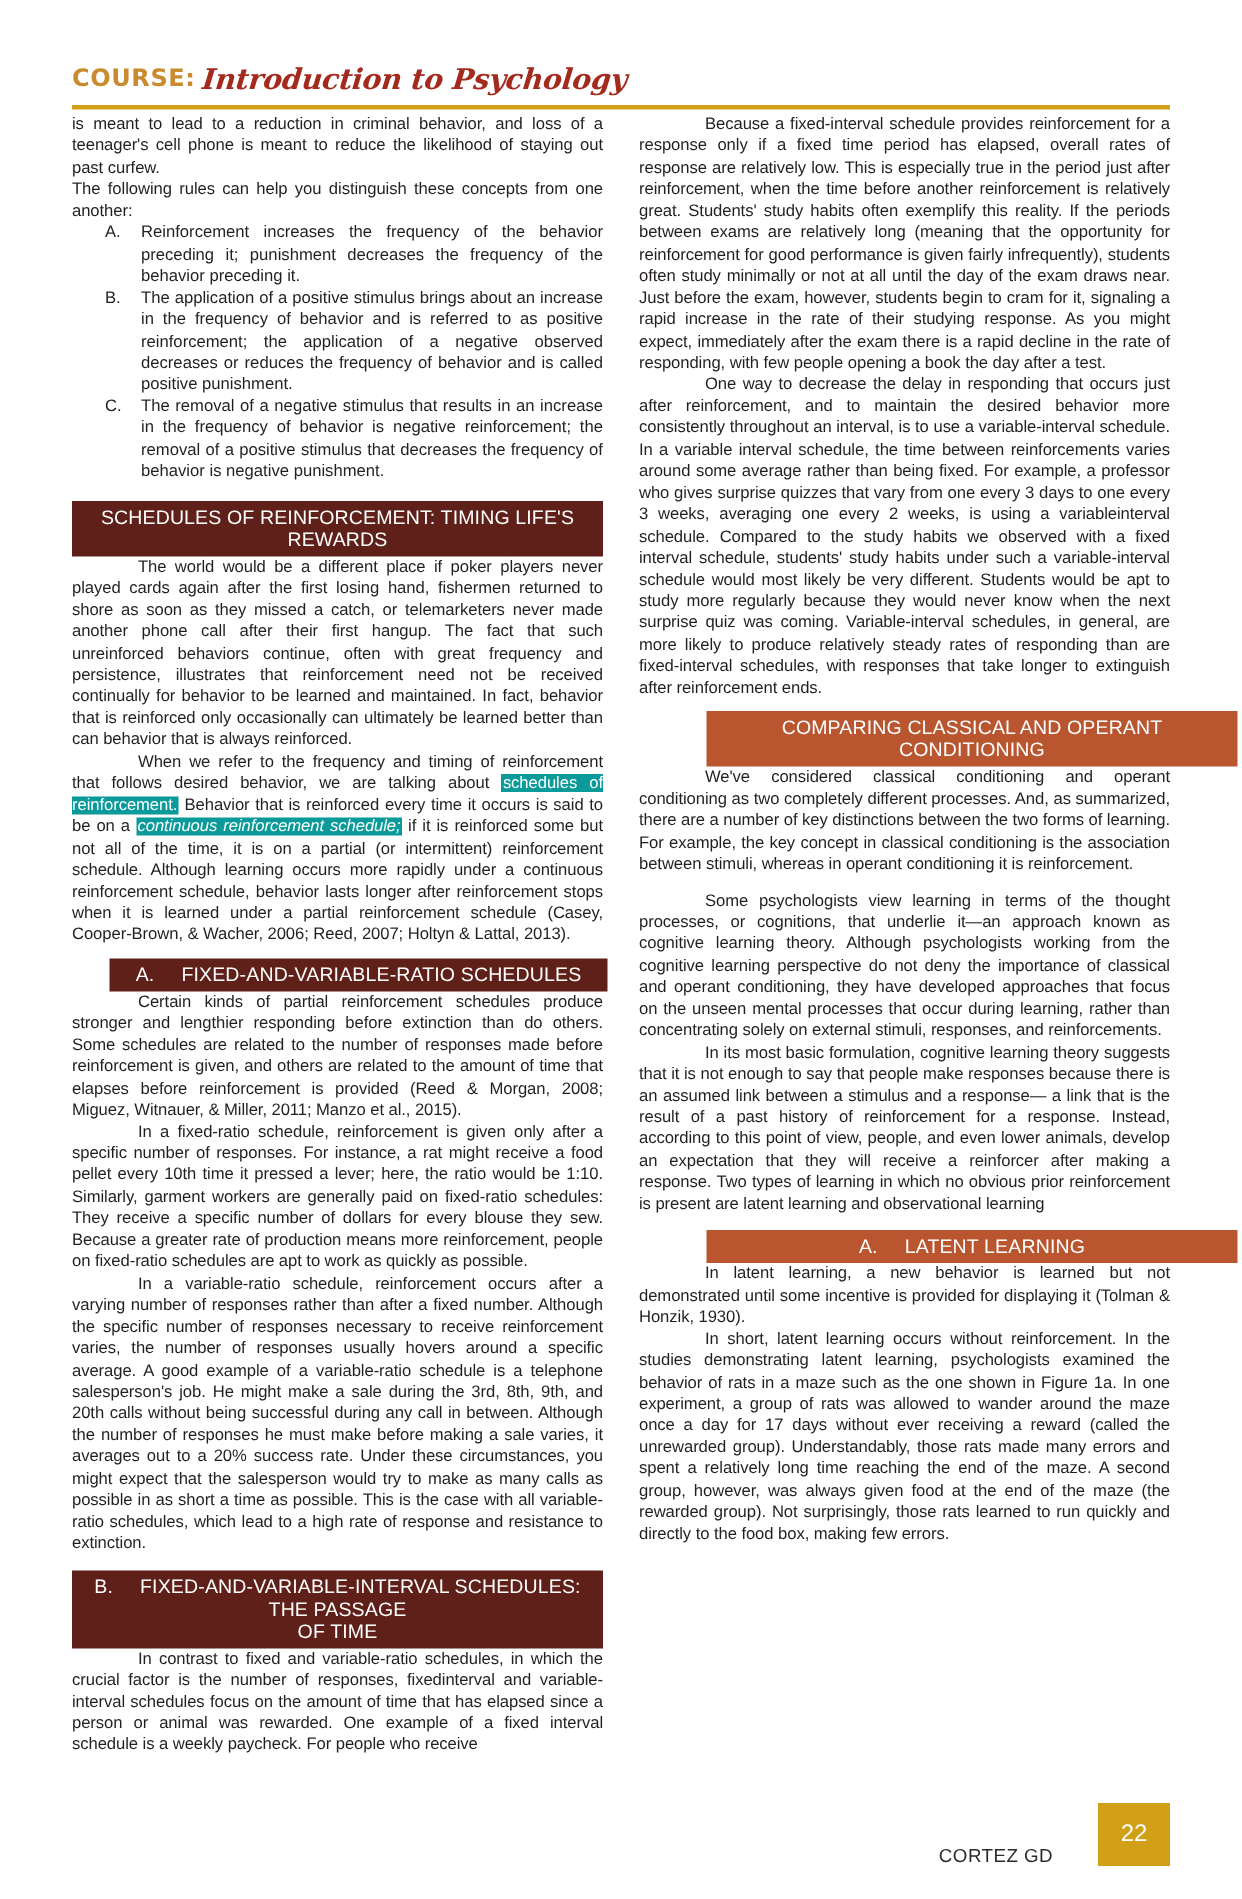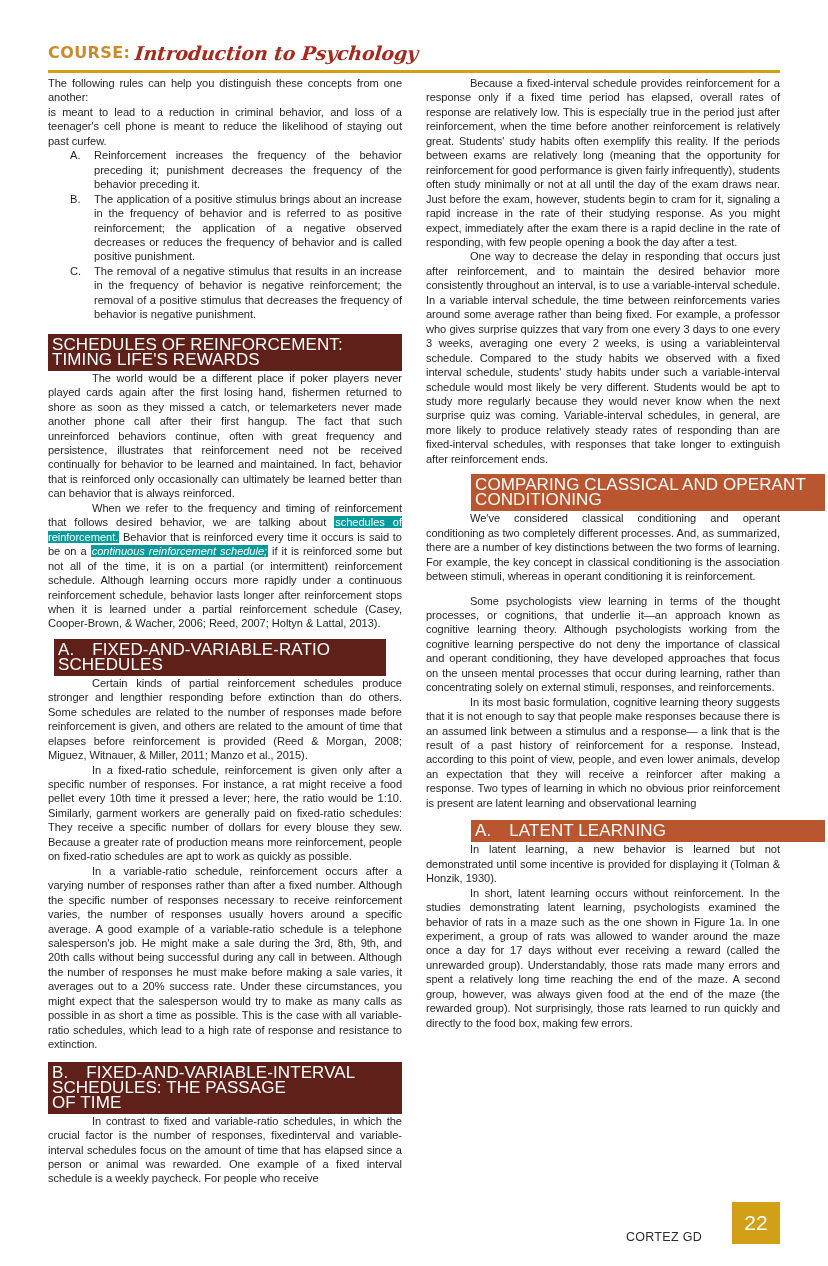--- a/index.html
+++ b/index.html
@@ -107,31 +107,31 @@
   }
   .letter-list .ltext {
     flex: 1;
     text-align: justify;
     text-justify: inter-word;
   }
 
   
   .banner {
     color: #ffffff;
-    text-align: left;
-    font-size: 17px;
+    text-align: center;
+    font-size: 13px;
     line-height: 15px;
     padding: 3px 4px 4px 4px;
     letter-spacing: 0.1px;
     box-sizing: border-box;
   }
   .banner.dark   { background: #5e2018; }
   .banner.bright { background: #b9552f; margin-left: 45px; }
   .banner.full   { width: 100%; }
-  .banner.inset  { width: 332px; margin-left: 6px; }
+  .banner.inset  { width: 332px; margin-left: 25px; }
   .banner .bletter {
     display: inline-block;
     margin-right: 18px;
   }
 
   
   .hl {
     background: #0a9a9a;
     color: #ffffff;
     padding: 0 1px;
@@ -159,41 +159,41 @@
     color: #2b2b2b;
   }
   .page-badge {
     position: absolute;
     right: 0;
     top: 0;
     width: 48px;
     height: 42px;
     background: #d1a017;
     color: #ffffff;
-    font-size: 21px;
+    font-size: 16px;
     display: flex;
     align-items: center;
     justify-content: center;
     font-family: "Liberation Sans", sans-serif;
   }
 </style>
 </head>
 <body>
 
 <div class="page-header">
   <span class="course-label">COURSE:</span><span class="course-title">Introduction to Psychology</span>
 </div>
 <div class="header-rule"></div>
 
 <div class="columns">
 
   <div class="col">
 
+    <p class="para noindent">is meant to lead to a reduction in criminal behavior, and loss of a teenager's cell phone is meant to reduce the likelihood of staying out past curfew.</p>
     <p class="para noindent">The following rules can help you distinguish these concepts from one another:</p>
-    <p class="para noindent">is meant to lead to a reduction in criminal behavior, and loss of a teenager's cell phone is meant to reduce the likelihood of staying out past curfew.</p>
 
     <ul class="letter-list">
       <li>
         <span class="marker">A.</span>
         <span class="ltext">Reinforcement increases the frequency of the behavior preceding it; punishment decreases the frequency of the behavior preceding it.</span>
       </li>
       <li>
         <span class="marker">B.</span>
         <span class="ltext">The application of a positive stimulus brings about an increase in the frequency of behavior and is referred to as positive reinforcement; the application of a negative observed decreases or reduces the frequency of behavior and is called positive punishment.</span>
       </li>

